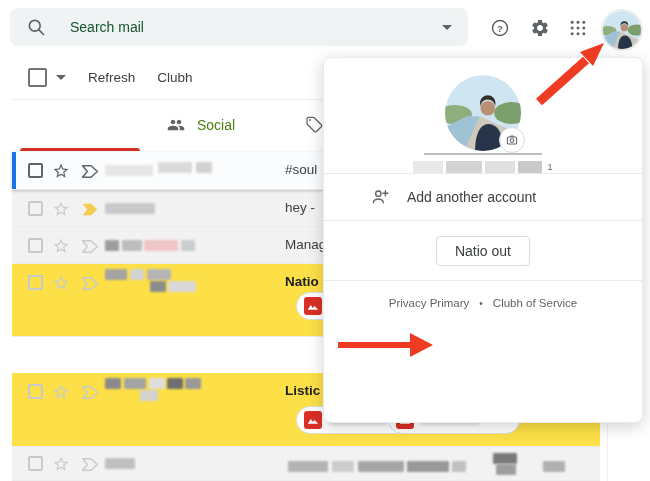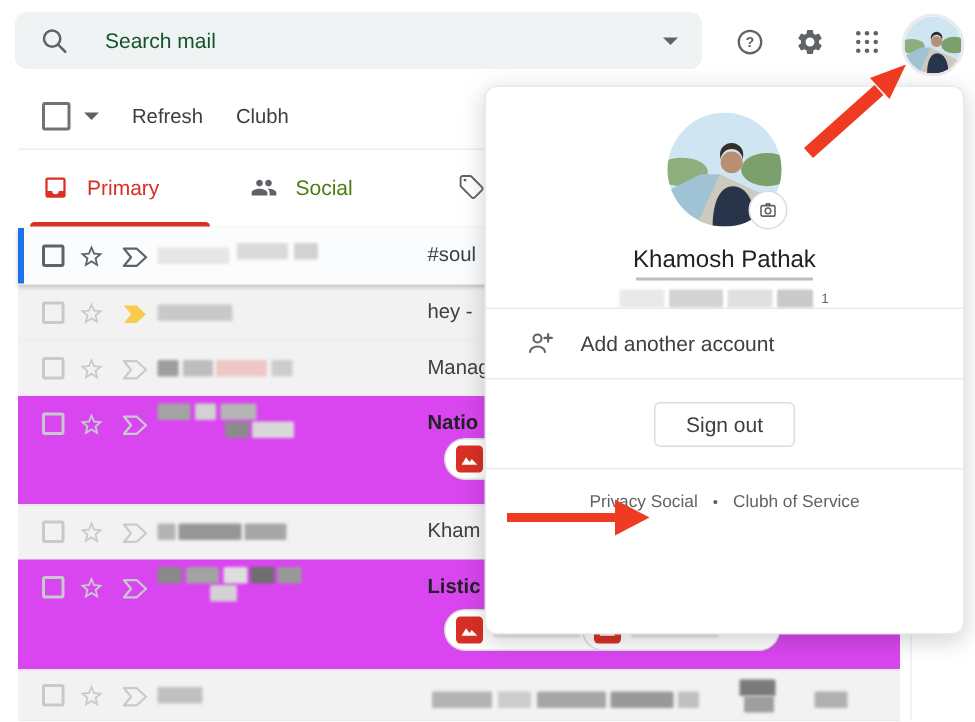--- a/index.html
+++ b/index.html
@@ -30,21 +30,21 @@
   #tab-primary{left:16px;top:11px;color:var(--red);font-weight:500}
   #tab-social{left:155px;top:11px;color:#4d7c0f}
   .tab svg{width:18px;height:18px}
   .tab-underline{position:absolute;left:8px;top:43px;width:120px;height:3px;background:var(--red);
                  border-radius:3px 3px 0 0}
   #tagicon{position:absolute;left:293px;top:10px;width:19px;height:19px;color:#5f6368;cursor:pointer}
   
   #list{position:absolute;left:12px;top:152px;width:588px;height:329px}
   .row{position:absolute;left:0;width:100%;border-bottom:1px solid #ededed;box-sizing:border-box;cursor:pointer}
   .read{background:#f2f2f2}
-  .unread{background:#d946ef}
+  .unread{background:#fde047}
   .selected{background:#fbfcfd;box-shadow:0 1px 3px rgba(0,0,0,.22);z-index:2}
   .rowbar{position:absolute;left:0;top:0;bottom:0;width:4px;background:var(--blue)}
   .rcb{position:absolute;left:16px;width:15px;height:15px;border:2px solid #c6cacd;
        border-radius:2px;box-sizing:border-box}
   .rcb.dk{border-color:#5f6368}
   .ric{position:absolute;color:#c8cbce}
   .ric.dk{color:#5f6368}
   .star{left:40px;width:18px;height:18px}
   .mk{left:69px;width:19px;height:15px}
   .blk{position:absolute;height:11px;border-radius:1px;filter:blur(1px)}
@@ -68,21 +68,21 @@
   .cam svg{width:14px;height:14px;color:#5f6368}
   .pname{margin-top:13px;font-size:16px;color:#202124;line-height:19px}
   .pname-ul{width:118px;height:2px;background:#8d9195;opacity:.6;margin:2px auto 0}
   .pemail{margin-top:5px;height:13px;display:flex;justify-content:center;align-items:center;gap:3px}
   .eb{height:12px;border-radius:1px;filter:blur(.7px)}
   .esuf{font-size:9px;color:#5f6368;margin-left:2px}
   .manage{margin:13px auto 27px;display:inline-block;height:28px;line-height:26px;padding:0 16px;
           font-size:13px;color:#3c4043;background:#fff;border:1px solid #dadce0;border-radius:15px;
           font-family:inherit;cursor:pointer}
   .phr{height:1px;background:#e8eaed}
-  .addrow{height:46px;display:flex;align-items:center;padding-left:26px;gap:17px;font-size:14px;
+  .addrow{height:46px;display:flex;align-items:center;padding-left:46px;gap:17px;font-size:14px;
           color:#3c4043;text-align:left;cursor:pointer}
   .addrow svg{width:20px;height:20px;color:#5f6368}
   .sowrap{height:59px;display:flex;align-items:center;justify-content:center}
   .signout{width:94px;height:30px;font-size:14px;color:#3c4043;background:#fff;
            border:1px solid #dadce0;border-radius:4px;font-family:inherit;cursor:pointer}
   .pfoot{height:44px;display:flex;align-items:center;justify-content:center;gap:10px;
          font-size:11.5px;color:#5f6368}
   .plink{cursor:pointer}
   .pdot{font-size:10px}
   
@@ -136,26 +136,20 @@
 
   <div class="toolbar">
     <div class="tcb"></div>
     <span class="caret"></span>
     <span class="tbtxt">Refresh</span>
     <span class="tbtxt">Clubh</span>
   </div>
   <div class="hdiv"></div>
 
   <div class="tabs">
-    <div id="tab-primary" class="tab">
-      <svg viewBox="0 0 24 24">
-        <path fill="var(--red)" d="M19 3H4.99c-1.11 0-1.98.89-1.98 2L3 19c0 1.1.88 2 1.99 2H19c1.1 0 2-.9 2-2V5c0-1.1-.9-2-2-2zm0 12h-4c0 1.66-1.35 3-3 3s-3-1.34-3-3H4.99V5H19v10z"></path>
-      </svg>
-      <span>Primary</span>
-    </div>
     <div id="tab-social" class="tab">
       <svg viewBox="0 0 24 24">
         <path fill="#5f6368" d="M16 11c1.66 0 2.99-1.34 2.99-3S17.66 5 16 5c-1.66 0-3 1.34-3 3s1.34 3 3 3zm-8 0c1.66 0 2.99-1.34 2.99-3S9.66 5 8 5C6.34 5 5 6.34 5 8s1.34 3 3 3zm0 2c-2.33 0-7 1.17-7 3.5V19h14v-2.5c0-2.33-4.67-3.5-7-3.5zm8 0c-.29 0-.62.02-.97.05 1.16.84 1.97 1.97 1.97 3.45V19h6v-2.5c0-2.33-4.67-3.5-7-3.5z"></path>
       </svg>
       <span>Social</span>
     </div>
     <svg id="tagicon" viewBox="0 0 24 24">
       <path d="M20.6 12.3l-8.9-8.9c-.3-.3-.8-.5-1.2-.5H4.4c-1 0-1.8.8-1.8 1.8v6.1c0 .5.2.9.5 1.2l8.9 8.9c.7.7 1.8.7 2.5 0l6.1-6.1c.7-.7.7-1.8 0-2.5z" fill="none" stroke="currentColor" stroke-width="1.6"></path>
       <circle cx="6.3" cy="6.4" r="1.2" fill="currentColor"></circle>
     </svg>
@@ -217,33 +211,20 @@
         <div class="blk" style="left:156px;top:17px;width:28px;background:#d8d8d8"></div>
         <div class="subj b" style="top:10px">Natio</div>
         <div class="chip" style="left:284px;top:28px;width:172px">
           <span class="chipic">
             <svg viewBox="0 0 24 24">
               <path fill="#fff" d="M5 17l4-6.5 3 4.2 2-2.7L19 17z"></path>
             </svg>
           </span>
           <span class="chipblur"></span>
         </div>
-      </div>
-      <div class="row read" style="top: 185px; height: 36px;">
-        <div class="rcb" style="top:10px"></div>
-        <svg class="ric star" style="top:9px" viewBox="0 0 24 24">
-          <path fill="currentColor" d="M22 9.24l-7.19-.62L12 2 9.19 8.63 2 9.24l5.46 4.73L5.82 21 12 17.27 18.18 21l-1.63-7.03L22 9.24zM12 15.4l-3.76 2.27 1-4.28-3.32-2.88 4.38-.38L12 6.1l1.71 4.04 4.38.38-3.32 2.88 1 4.28L12 15.4z"></path>
-        </svg>
-        <svg class="ric mk" style="top:11px" viewBox="0 0 18 14">
-          <path fill="none" stroke="currentColor" stroke-width="1.4" stroke-linejoin="round" d="M1.5 1.5h8l6 5.5-6 5.5h-8l4.5-5.5z"></path>
-        </svg>
-        <div class="blk" style="left:93px;top:12px;width:12px;background:#b3b3b3"></div>
-        <div class="blk" style="left:107px;top:12px;width:42px;background:#969696"></div>
-        <div class="blk" style="left:151px;top:12px;width:28px;background:#a6a6a6"></div>
-        <div class="subj" style="top:9px">Kham</div>
       </div>
       <div class="row unread" style="top: 221px; height: 74px;">
         <div class="rcb" style="top:11px"></div>
         <svg class="ric star" style="top:10px" viewBox="0 0 24 24">
           <path fill="currentColor" d="M22 9.24l-7.19-.62L12 2 9.19 8.63 2 9.24l5.46 4.73L5.82 21 12 17.27 18.18 21l-1.63-7.03L22 9.24zM12 15.4l-3.76 2.27 1-4.28-3.32-2.88 4.38-.38L12 6.1l1.71 4.04 4.38.38-3.32 2.88 1 4.28L12 15.4z"></path>
         </svg>
         <svg class="ric mk" style="top:12px" viewBox="0 0 18 14">
           <path fill="none" stroke="currentColor" stroke-width="1.4" stroke-linejoin="round" d="M1.5 1.5h8l6 5.5-6 5.5h-8l4.5-5.5z"></path>
         </svg>
         <div class="blk" style="left:93px;top:5px;width:16px;background:#8a8a8a"></div>
@@ -304,45 +285,44 @@
         <path d="M19 48c0-10 3-17 8.5-17 6 0 9.5 7 9.5 17z" fill="#273449"></path>
       </svg>
       <div class="cam">
         <svg viewBox="0 0 24 24">
           <rect x="4" y="7" width="16" height="12" rx="2" fill="none" stroke="currentColor" stroke-width="1.8"></rect>
           <circle cx="12" cy="13" r="3.2" fill="none" stroke="currentColor" stroke-width="1.8"></circle>
           <path d="M9 7l1.2-2h3.6L15 7" fill="none" stroke="currentColor" stroke-width="1.8"></path>
         </svg>
       </div>
     </div>
-    <div class="pname">Khamosh Pathak</div>
     <div class="pname-ul"></div>
     <div class="pemail">
       <span class="eb" style="width:30px;background:#e9e9e9"></span>
       <span class="eb" style="width:36px;background:#d3d3d3"></span>
       <span class="eb" style="width:30px;background:#e0e0e0"></span>
       <span class="eb" style="width:24px;background:#c9c9c9"></span>
       <span class="esuf">1</span>
     </div>
     <div class="phr"></div>
     <div class="addrow">
       <svg viewBox="0 0 24 24">
         <circle cx="10" cy="8" r="3.2" fill="none" stroke="currentColor" stroke-width="1.7"></circle>
         <path d="M4 18.8c0-2.9 3.6-4.4 6-4.4s6 1.5 6 4.4" fill="none" stroke="currentColor" stroke-width="1.7" stroke-linecap="round"></path>
         <path d="M18.5 4.5v6M15.5 7.5h6" stroke="currentColor" stroke-width="1.7" stroke-linecap="round"></path>
       </svg>
       <span>Add another account</span>
     </div>
     <div class="phr"></div>
     <div class="sowrap">
-      <button class="signout">Sign out</button>
+      <button class="signout">Natio out</button>
     </div>
     <div class="phr"></div>
     <div class="pfoot">
-      <span class="plink">Privacy Social</span>
+      <span class="plink">Privacy Primary</span>
       <span class="pdot">•</span>
       <span class="plink">Clubh of Service</span>
     </div>
   </div>
 
   <svg class="arrows" width="650" height="481">
     <g>
       <line x1="539" y1="102" x2="586" y2="60" stroke-width="9" stroke="#ee3b22"></line>
       <polygon points="604,43 580,52 593,66" fill="#ee3b22"></polygon>
     </g>

